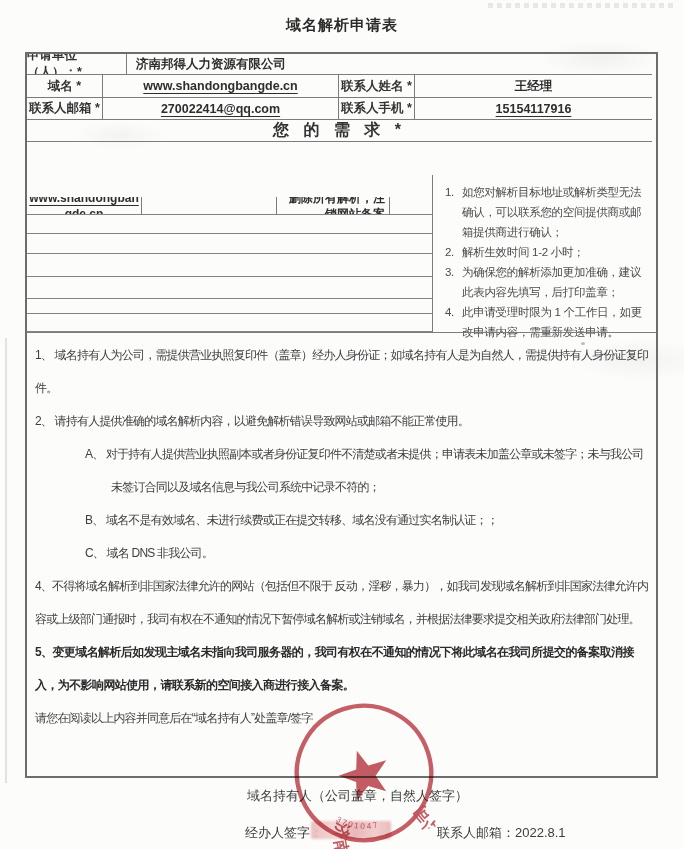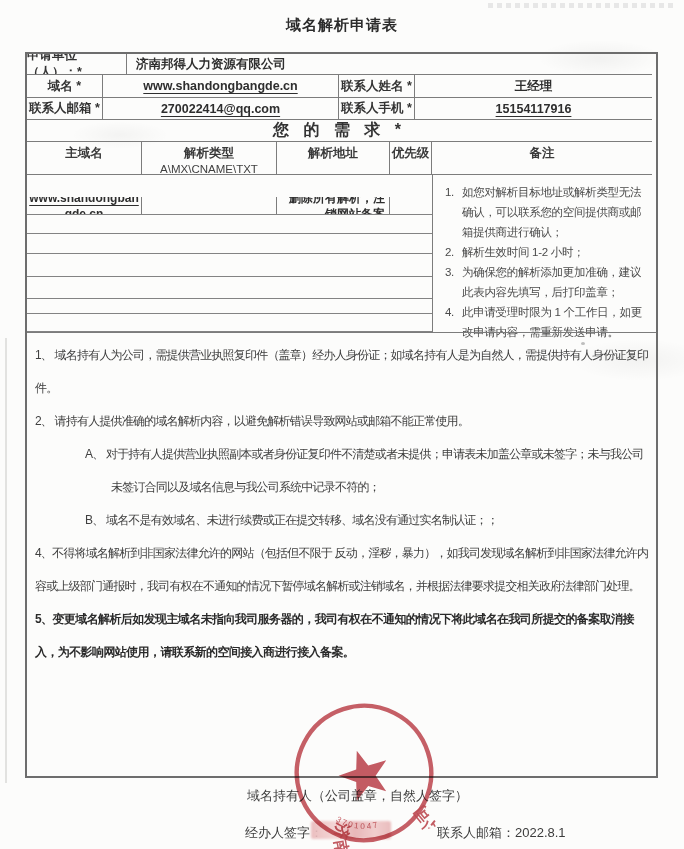--- a/index.html
+++ b/index.html
@@ -126,30 +126,20 @@
   <div class="row r3">
     <div class="cell bR c92 lbl">联系人邮箱 *</div>
     <div class="cell bR c236 val uline">270022414@qq.com</div>
     <div class="cell bR c92 lbl">联系人手机 *</div>
     <div class="cell cflex val uline">15154117916</div>
   </div>
   <div class="row r4">
     <div class="cell needs-title">您 的 需 求 *</div>
   </div>
 
-  <div class="row needs-header">
-    <div class="cell bR w115 nh">主域名</div>
-    <div class="cell bR w135 nh">
-      <span>解析类型</span>
-      <span class="sub">A\MX\CNAME\TXT</span>
-    </div>
-    <div class="cell bR w113 nh">解析地址</div>
-    <div class="cell bR w42 nh">优先级</div>
-    <div class="cell cflex nh">备注</div>
-  </div>
 
   <div class="needs-row dr1">
     <div class="cell bR w115 twolines val">
       <span class="uline">www.shandongban</span>
       <span class="uline">gde.cn</span>
     </div>
     <div class="cell bR w135"></div>
     <div class="cell bR w113 twolines val" style="padding:0 4px; text-align:right;">删除所有解析，注销网站备案</div>
     <div class="cell w42"></div>
   </div>
@@ -208,22 +198,24 @@
       <span class="num">4.</span>
       <span class="txt">此申请受理时限为 1 个工作日，如更改申请内容，需重新发送申请。</span>
     </div>
   </div>
 
   <div class="decl">
     <p>1、 域名持有人为公司，需提供营业执照复印件（盖章）经办人身份证；如域名持有人是为自然人，需提供持有人身份证复印件。</p>
     <p>2、 请持有人提供准确的域名解析内容，以避免解析错误导致网站或邮箱不能正常使用。</p>
     <p class="sub">A、 对于持有人提供营业执照副本或者身份证复印件不清楚或者未提供；申请表未加盖公章或未签字；未与我公司未签订合同以及域名信息与我公司系统中记录不符的；</p>
     <p class="sub">B、 域名不是有效域名、未进行续费或正在提交转移、域名没有通过实名制认证；；</p>
+    <p class="sub">C、 域名 DNS 非我公司。</p>
     <p>4、不得将域名解析到非国家法律允许的网站（包括但不限于 反动，淫秽，暴力），如我司发现域名解析到非国家法律允许内容或上级部门通报时，我司有权在不通知的情况下暂停域名解析或注销域名，并根据法律要求提交相关政府法律部门处理。</p>
     <p class="bold">5、变更域名解析后如发现主域名未指向我司服务器的，我司有权在不通知的情况下将此域名在我司所提交的备案取消接入，为不影响网站使用，请联系新的空间接入商进行接入备案。</p>
+    <p>请您在阅读以上内容并同意后在“域名持有人”处盖章/签字</p>
   </div>
 </div>
 
 <div class="holder-line">域名持有人（公司盖章，自然人签字）</div>
 <div class="signer">经办人签字：</div>
 <div class="redaction"></div>
 <div class="apply-date">
   <span>联系人邮箱：</span><span>2022.8.1</span>
 </div>
 

